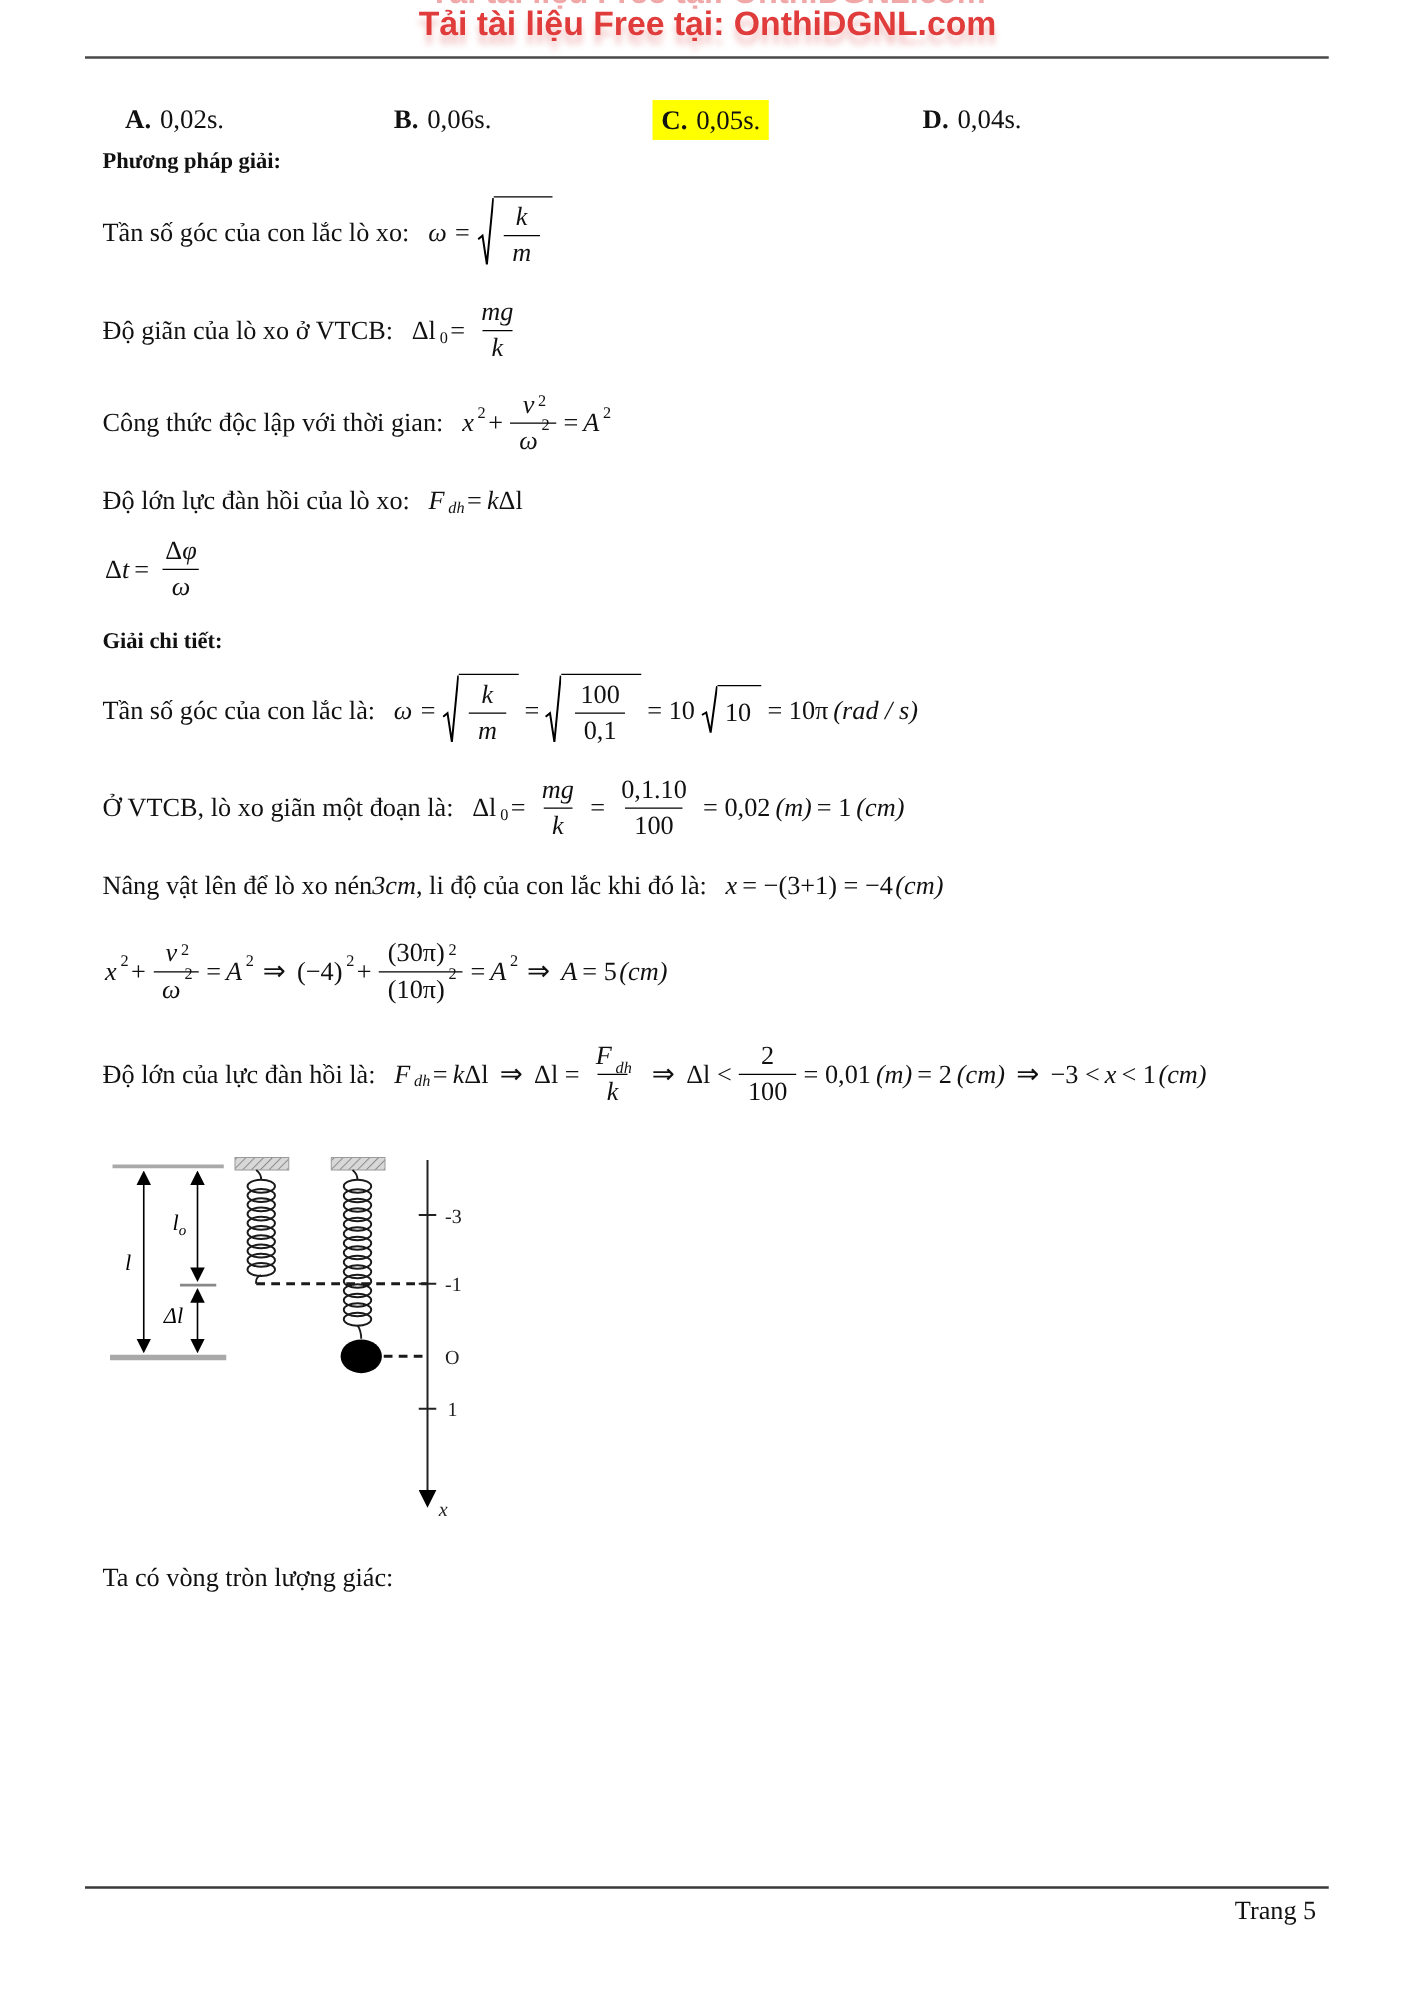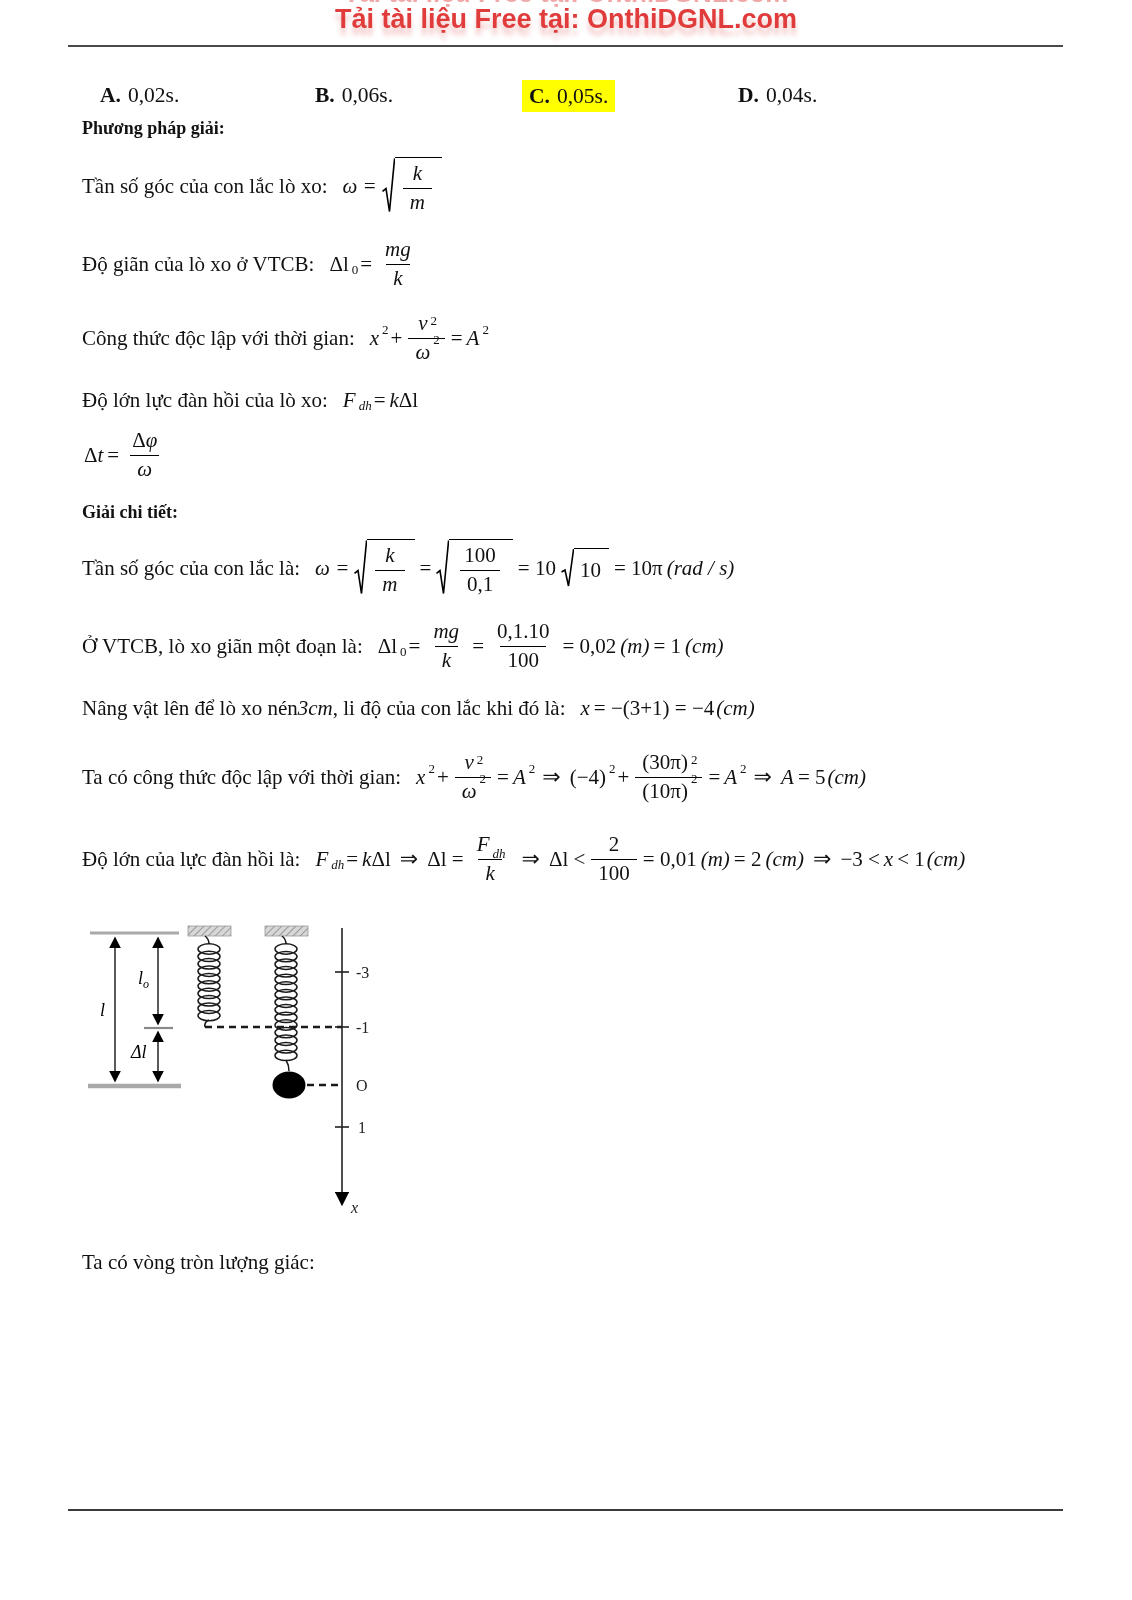--- a/index.html
+++ b/index.html
@@ -231,21 +231,20 @@
   <div class="mrow" style="top:692px;height:32px">
     <span>Nâng vật lên để lò xo nén </span>
     <span class="m" style="margin:0">3cm</span>
     <span class="lbl">, li độ của con lắc khi đó là:</span>
     <span class="m">x</span>
     <span class="n">= −(3+1) = −4</span>
     <span class="m" style="margin-left:0">(cm)</span>
   </div>
 
   <div class="mrow" style="top:734px;height:86px">
-    <span class="lbl">Ta có công thức độc lập với thời gian:</span>
     <span class="m">x</span>
       <span class="sp up">2</span>
     <span class="n">+</span>
     <span class="frac">
         <span class="fnum">
           <span class="m">v</span>
           <span class="sp up">2</span>
         </span>
         <span class="fden">
           <span class="m">ω</span>
@@ -387,14 +386,15 @@
     <text x="276" y="63" font-family="Liberation Serif, serif" font-size="16" fill="#222">-3</text>
     <text x="276" y="118" font-family="Liberation Serif, serif" font-size="16" fill="#222">-1</text>
     <text x="276" y="176" font-family="Liberation Serif, serif" font-size="16" fill="#222">O</text>
     <text x="278" y="218" font-family="Liberation Serif, serif" font-size="16" fill="#222">1</text>
     <text x="271" y="298" font-family="Liberation Serif, serif" font-style="italic" font-size="16" fill="#222">x</text>
   </svg>
 
   <div class="plain" style="top:1250px">Ta có vòng tròn lượng giác:</div>
 
   <div class="rule bottom"></div>
+  <div class="pagenum">Trang 5</div>
 
 </div>
 
 </body></html>

